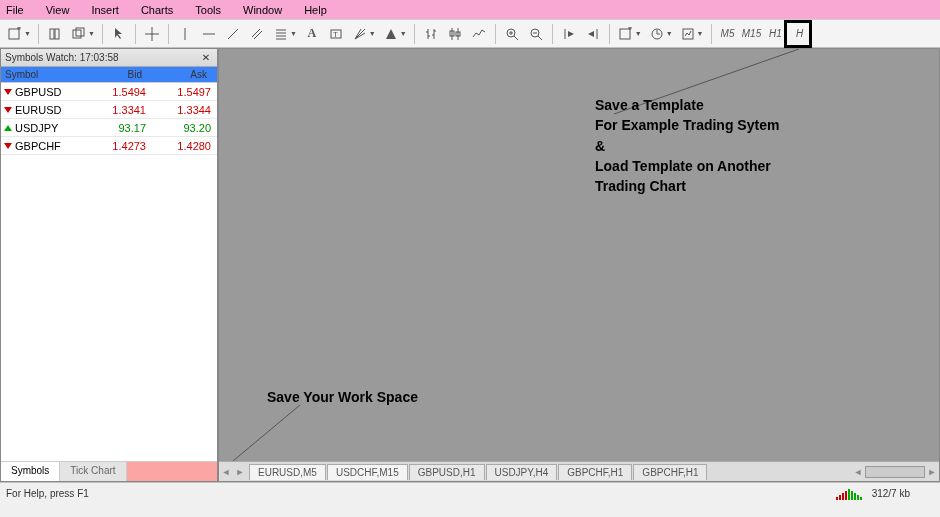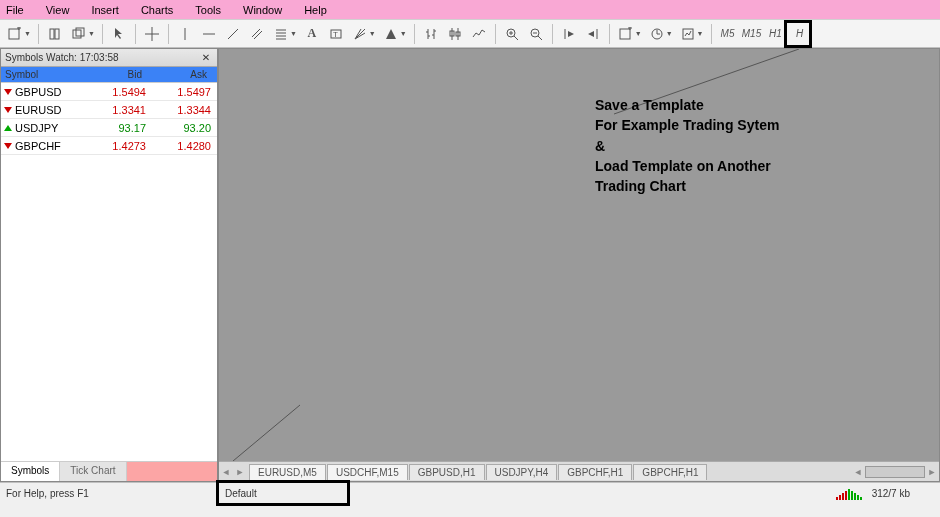--- a/index.html
+++ b/index.html
@@ -317,20 +317,21 @@
     </div>
   </div>
 
   <div class="chart">
     <div class="boxline box1"></div>
     <svg style="position:absolute;top:0;left:0;width:100%;height:100%;pointer-events:none">
       <line x1="580" y1="0" x2="395" y2="65" stroke="#000" stroke-width="3"></line>
       <line x1="81" y1="356" x2="14" y2="412" stroke="#000" stroke-width="3"></line>
     </svg>
     <div class="annot ann1" id="ann-template">Save a Template<br>For Example Trading Sytem<br>&amp;<br>Load Template on Another<br>Trading Chart</div>
+    <div class="annot ann2">Save Your Work Space</div>
 
     <div class="chart-tabs">
       <div class="ctab-arr">◄</div>
       <div class="ctab-arr">►</div>
       <div class="ctab-scroll" id="ctabs">
           <div class="ctab embed">EURUSD,M5</div>
           <div class="ctab embed">USDCHF,M15</div>
           <div class="ctab">GBPUSD,H1</div>
           <div class="ctab">USDJPY,H4</div>
           <div class="ctab">GBPCHF,H1</div>
@@ -339,24 +340,20 @@
       <div style="flex:1"></div>
       <div class="ctab-arr">◄</div>
       <div style="flex:0 0 60px;height:12px;background:#ccc;border:1px solid #999"></div>
       <div class="ctab-arr">►</div>
     </div>
   </div>
 </div>
 
 <div class="statusbar">
   <div class="status-left">For Help, press F1</div>
-  <div class="status-default">
-    <span>Default</span>
-    <div class="box-default"></div>
-  </div>
   <div class="status-mid"></div>
   <div class="bars">
     <div style="height:3px;background:#c00"></div>
       <div style="height:5px;background:#c00"></div>
     <div style="height:7px;background:#c00"></div>
       <div style="height:9px;background:#c00"></div>
     <div style="height:11px;background:#0a0"></div>
       <div style="height:9px;background:#0a0"></div>
     <div style="height:7px;background:#0a0"></div>
       <div style="height:5px;background:#0a0"></div>

